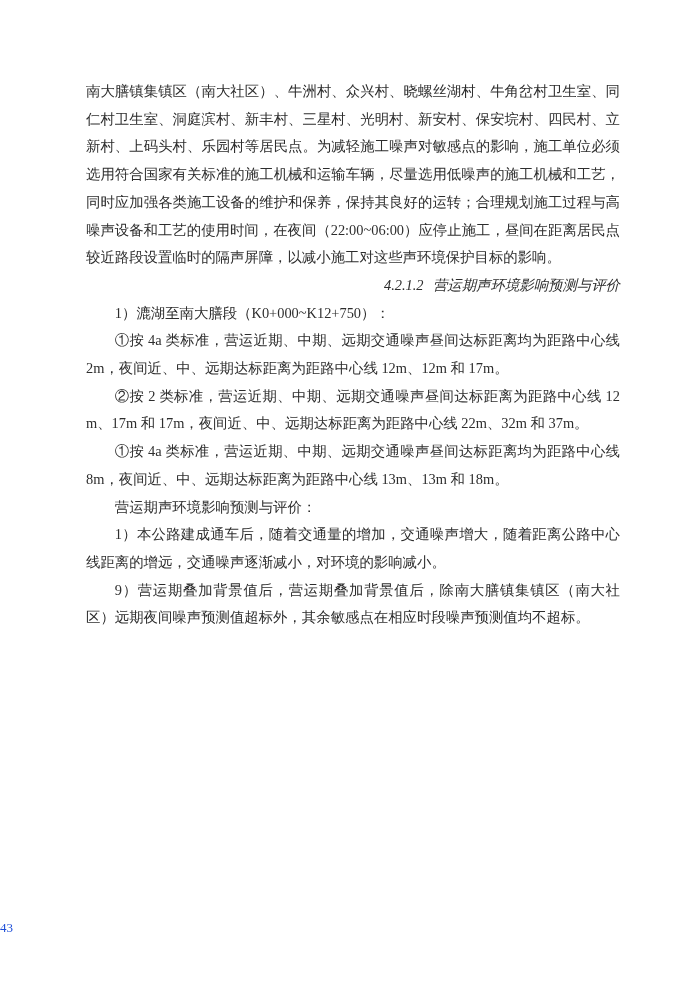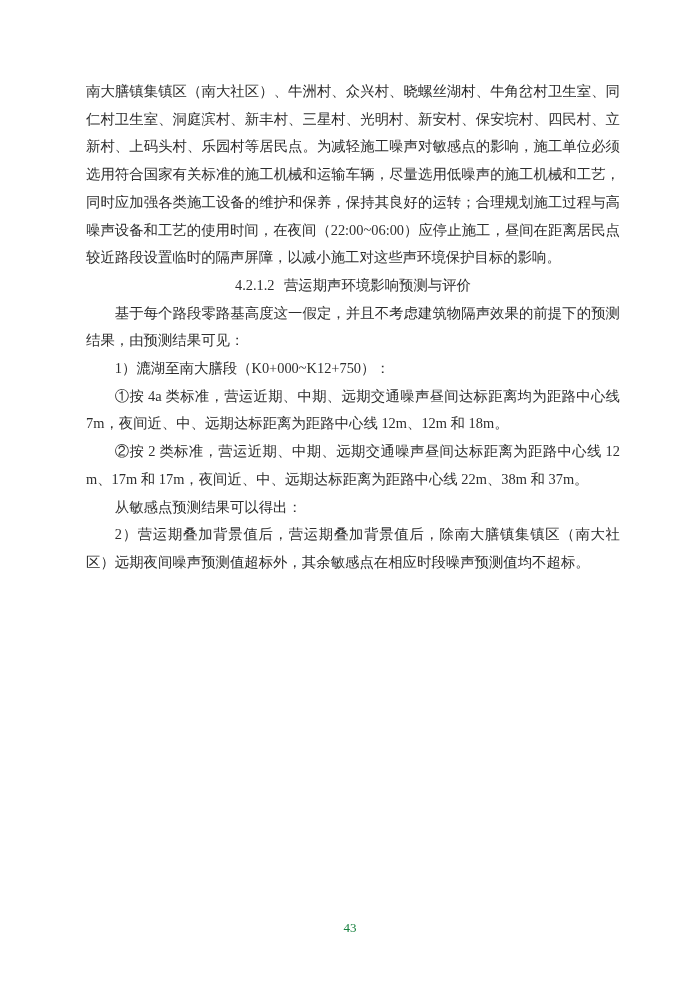--- a/index.html
+++ b/index.html
@@ -27,64 +27,66 @@
     font-size: 14.4px;
     line-height: 27.7px;
     text-align: justify;
     text-justify: inter-ideograph;
     word-break: break-all;
   }
   .indent {
     text-indent: 2em;
   }
   .heading {
-    text-align: center;
+    text-align: right;
     text-indent: 0;
+    font-style: italic;
   }
   .heading .heading-title {
     margin-left: 0.65em;
   }
   .footer {
     position: absolute;
     left: 0;
     top: 920px;
     width: 100%;
-    text-align: center;
+    text-align: left;
     font-size: 13px;
     line-height: 16px;
-    color: #15803d;
+    color: #1d4ed8;
   }
 </style>
 </head>
 <body>
 
 <div class="page">
   <div class="content">
 
     <p class="body-text">南大膳镇集镇区（南大社区）、牛洲村、众兴村、晓螺丝湖村、牛角岔村卫生室、同仁村卫生室、洞庭滨村、新丰村、三星村、光明村、新安村、保安垸村、四民村、立新村、上码头村、乐园村等居民点。为减轻施工噪声对敏感点的影响，施工单位必须选用符合国家有关标准的施工机械和运输车辆，尽量选用低噪声的施工机械和工艺，同时应加强各类施工设备的维护和保养，保持其良好的运转；合理规划施工过程与高噪声设备和工艺的使用时间，在夜间（22:00~06:00）应停止施工，昼间在距离居民点较近路段设置临时的隔声屏障，以减小施工对这些声环境保护目标的影响。</p>
 
     <p class="body-text heading">
       <span>4.2.1.2</span><span class="heading-title">营运期声环境影响预测与评价</span>
     </p>
 
-    <p class="body-text indent">基于每个路段零路基高度这一假定，并且不考虑建筑物隔声效果的前提下的预测结果，由预测结果可见：</p>
 
     <p class="body-text indent">1）漉湖至南大膳段（K0+000~K12+750）：</p>
 
-    <p class="body-text indent">①按 4a 类标准，营运近期、中期、远期交通噪声昼间达标距离均为距路中心线 7m，夜间近、中、远期达标距离为距路中心线 12m、12m 和 18m。</p>
+    <p class="body-text indent">①按 4a 类标准，营运近期、中期、远期交通噪声昼间达标距离均为距路中心线 2m，夜间近、中、远期达标距离为距路中心线 12m、12m 和 17m。</p>
 
-    <p class="body-text indent">②按 2 类标准，营运近期、中期、远期交通噪声昼间达标距离为距路中心线 12m、17m 和 17m，夜间近、中、远期达标距离为距路中心线 22m、38m 和 37m。</p>
+    <p class="body-text indent">②按 2 类标准，营运近期、中期、远期交通噪声昼间达标距离为距路中心线 12m、17m 和 17m，夜间近、中、远期达标距离为距路中心线 22m、32m 和 37m。</p>
 
 
+    <p class="body-text indent">①按 4a 类标准，营运近期、中期、远期交通噪声昼间达标距离均为距路中心线 8m，夜间近、中、远期达标距离为距路中心线 13m、13m 和 18m。</p>
 
 
-    <p class="body-text indent">从敏感点预测结果可以得出：</p>
+    <p class="body-text indent">营运期声环境影响预测与评价：</p>
 
+    <p class="body-text indent">1）本公路建成通车后，随着交通量的增加，交通噪声增大，随着距离公路中心线距离的增远，交通噪声逐渐减小，对环境的影响减小。</p>
 
-    <p class="body-text indent">2）营运期叠加背景值后，营运期叠加背景值后，除南大膳镇集镇区（南大社区）远期夜间噪声预测值超标外，其余敏感点在相应时段噪声预测值均不超标。</p>
+    <p class="body-text indent">9）营运期叠加背景值后，营运期叠加背景值后，除南大膳镇集镇区（南大社区）远期夜间噪声预测值超标外，其余敏感点在相应时段噪声预测值均不超标。</p>
 
 
   </div>
 
   <div class="footer">
     <span>43</span>
   </div>
 </div>
 
 </body></html>

